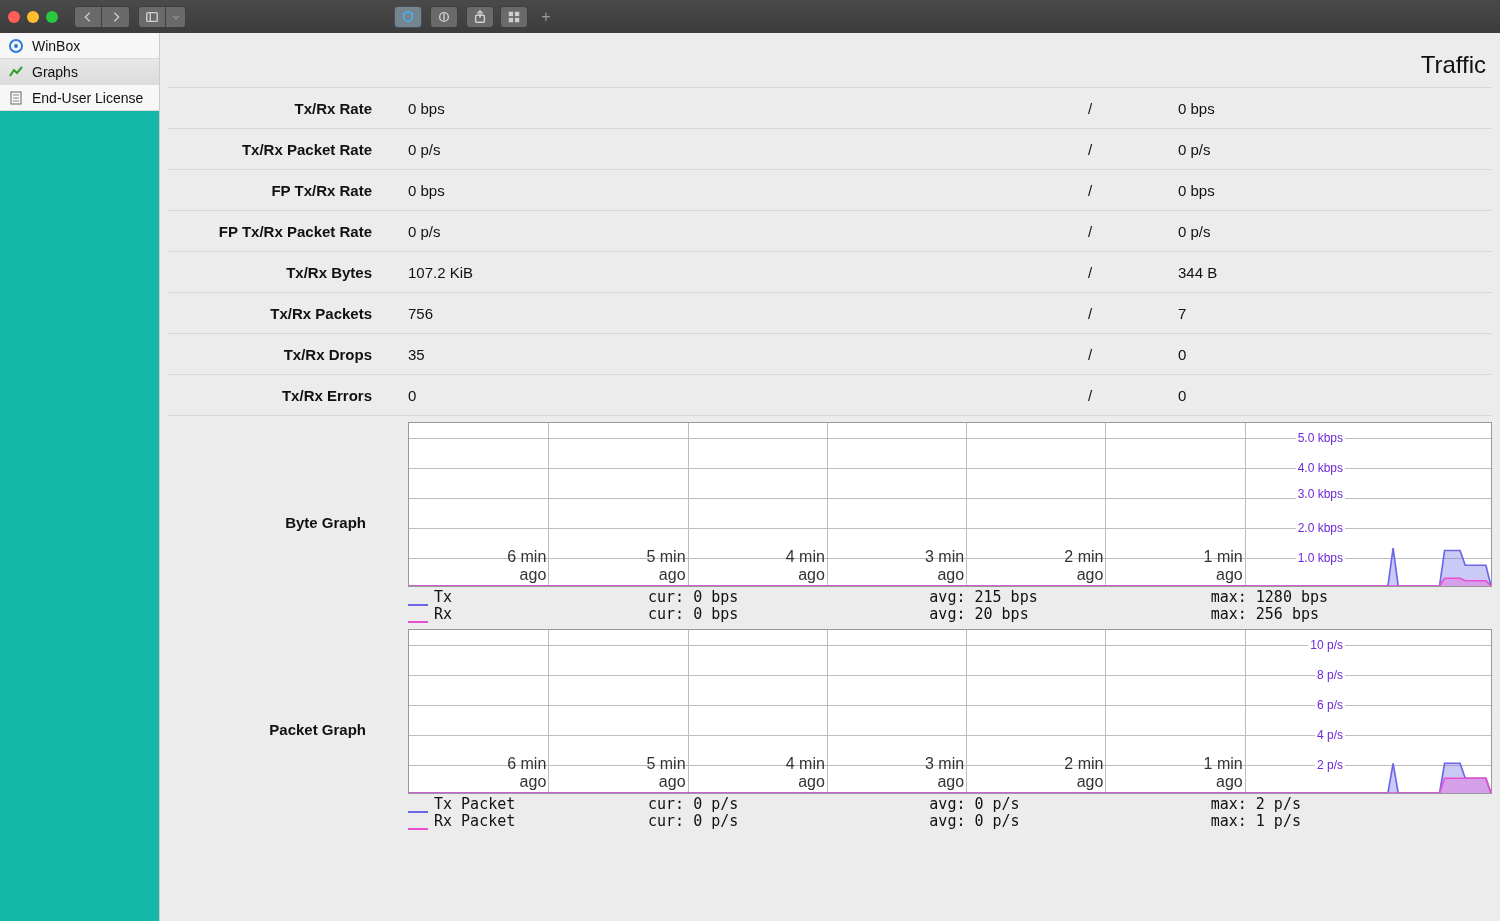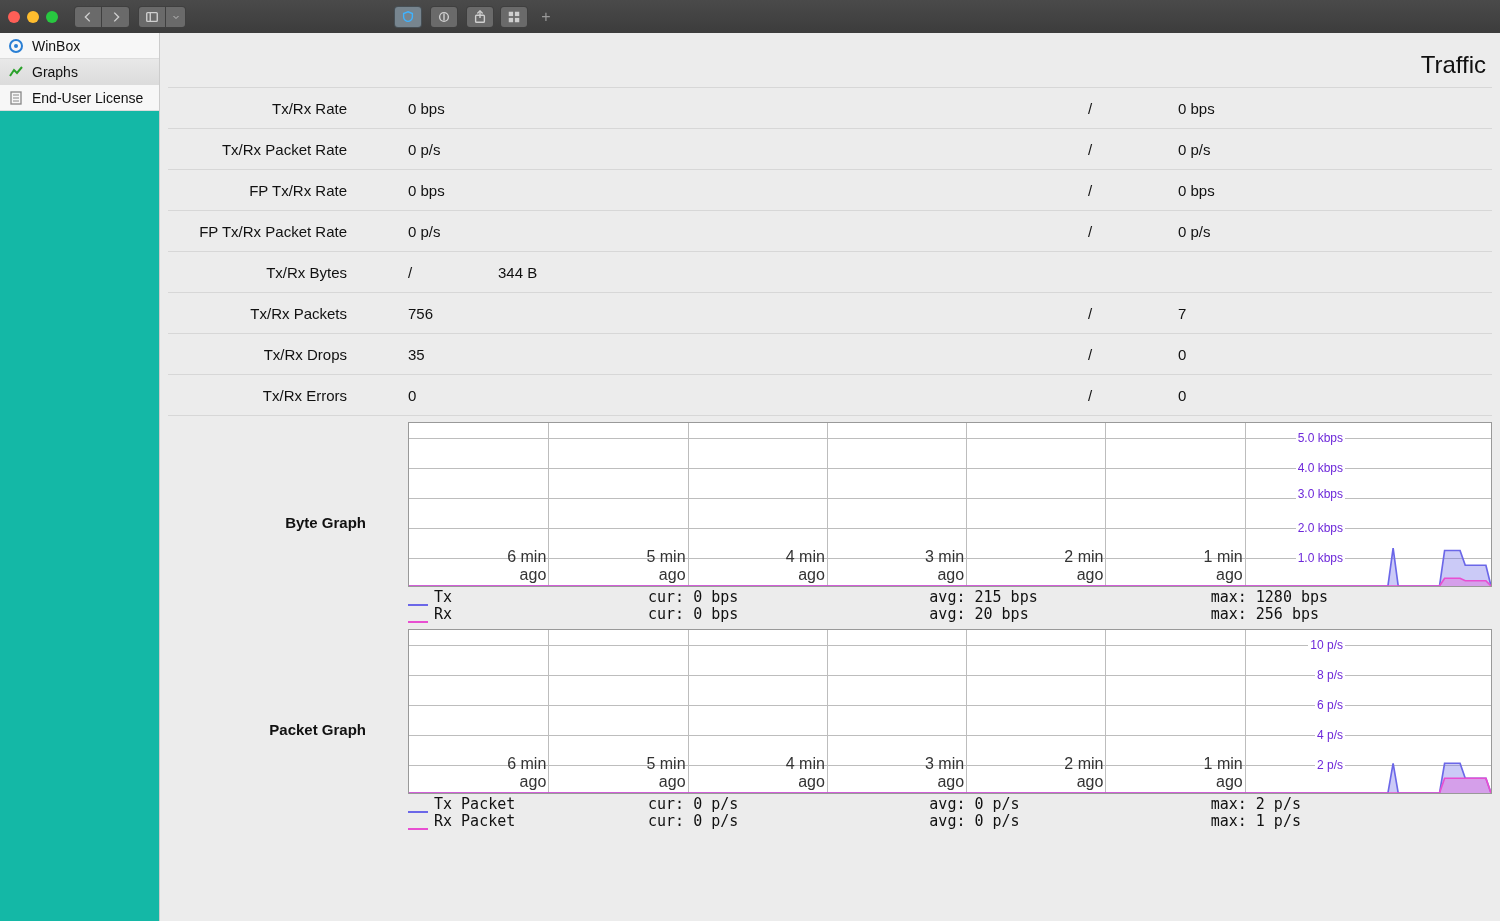--- a/index.html
+++ b/index.html
@@ -30,21 +30,21 @@
   .sidebar { width:160px; background:#14b8a6; border-right:1px solid #ccc; }
   .side-item { display:flex; align-items:center; gap:8px; height:26px; padding:0 8px; border-bottom:1px solid #dcdcdc; background:#f7f7f7; font-size:14px; cursor:pointer; }
   .side-item.sel { background:linear-gradient(#e8e8e8,#dcdcdc); }
   .side-item .icon{ width:16px; height:16px; }
 
   .content { flex:1; background:#ececec; overflow-y:auto; padding-bottom:18px;}
   .page-title { text-align:right; font-size:24px; padding:18px 14px 8px; }
 
   .tbl { margin:0 8px; border-top:1px solid #d7d7d7;}
   .row { display:flex; align-items:center; height:41px; border-bottom:1px solid #d7d7d7; font-size:15px; }
-  .cell-label { width:240px; text-align:right; padding-right:61px; font-weight:400; }
+  .cell-label { width:240px; text-align:right; padding-right:36px; font-weight:700; }
   .cell-tx { width:680px; }
   .cell-sep { width:90px; }
   .cell-rx { flex:1; }
 
   
   .graph-row { display:flex; margin:6px 8px 0 8px; }
   .graph-row .lbl { width:240px; text-align:right; padding-right:42px; font-weight:700; font-size:15px; display:flex; align-items:center; justify-content:flex-end;}
   .graph-wrap { flex:1; }
   .graph-box { height:165px; border:1px solid #999; background:#fff; position:relative; overflow:hidden; }
   .grid-h { position:absolute; left:0; right:0; border-top:1px solid #bdbdbd; height:0; }
@@ -176,20 +176,21 @@
           <div class="cell-rx">0 bps</div>
         </div>
         <div class="row">
           <div class="cell-label">FP Tx/Rx Packet Rate</div>
           <div class="cell-tx">0 p/s</div>
           <div class="cell-sep">/</div>
           <div class="cell-rx">0 p/s</div>
         </div>
         <div class="row">
           <div class="cell-label">Tx/Rx Bytes</div>
+          <div class="cell-tx">107.2 KiB</div>
           <div class="cell-sep">/</div>
           <div class="cell-rx">344 B</div>
         </div>
         <div class="row">
           <div class="cell-label">Tx/Rx Packets</div>
           <div class="cell-tx">756</div>
           <div class="cell-sep">/</div>
           <div class="cell-rx">7</div>
         </div>
         <div class="row">

